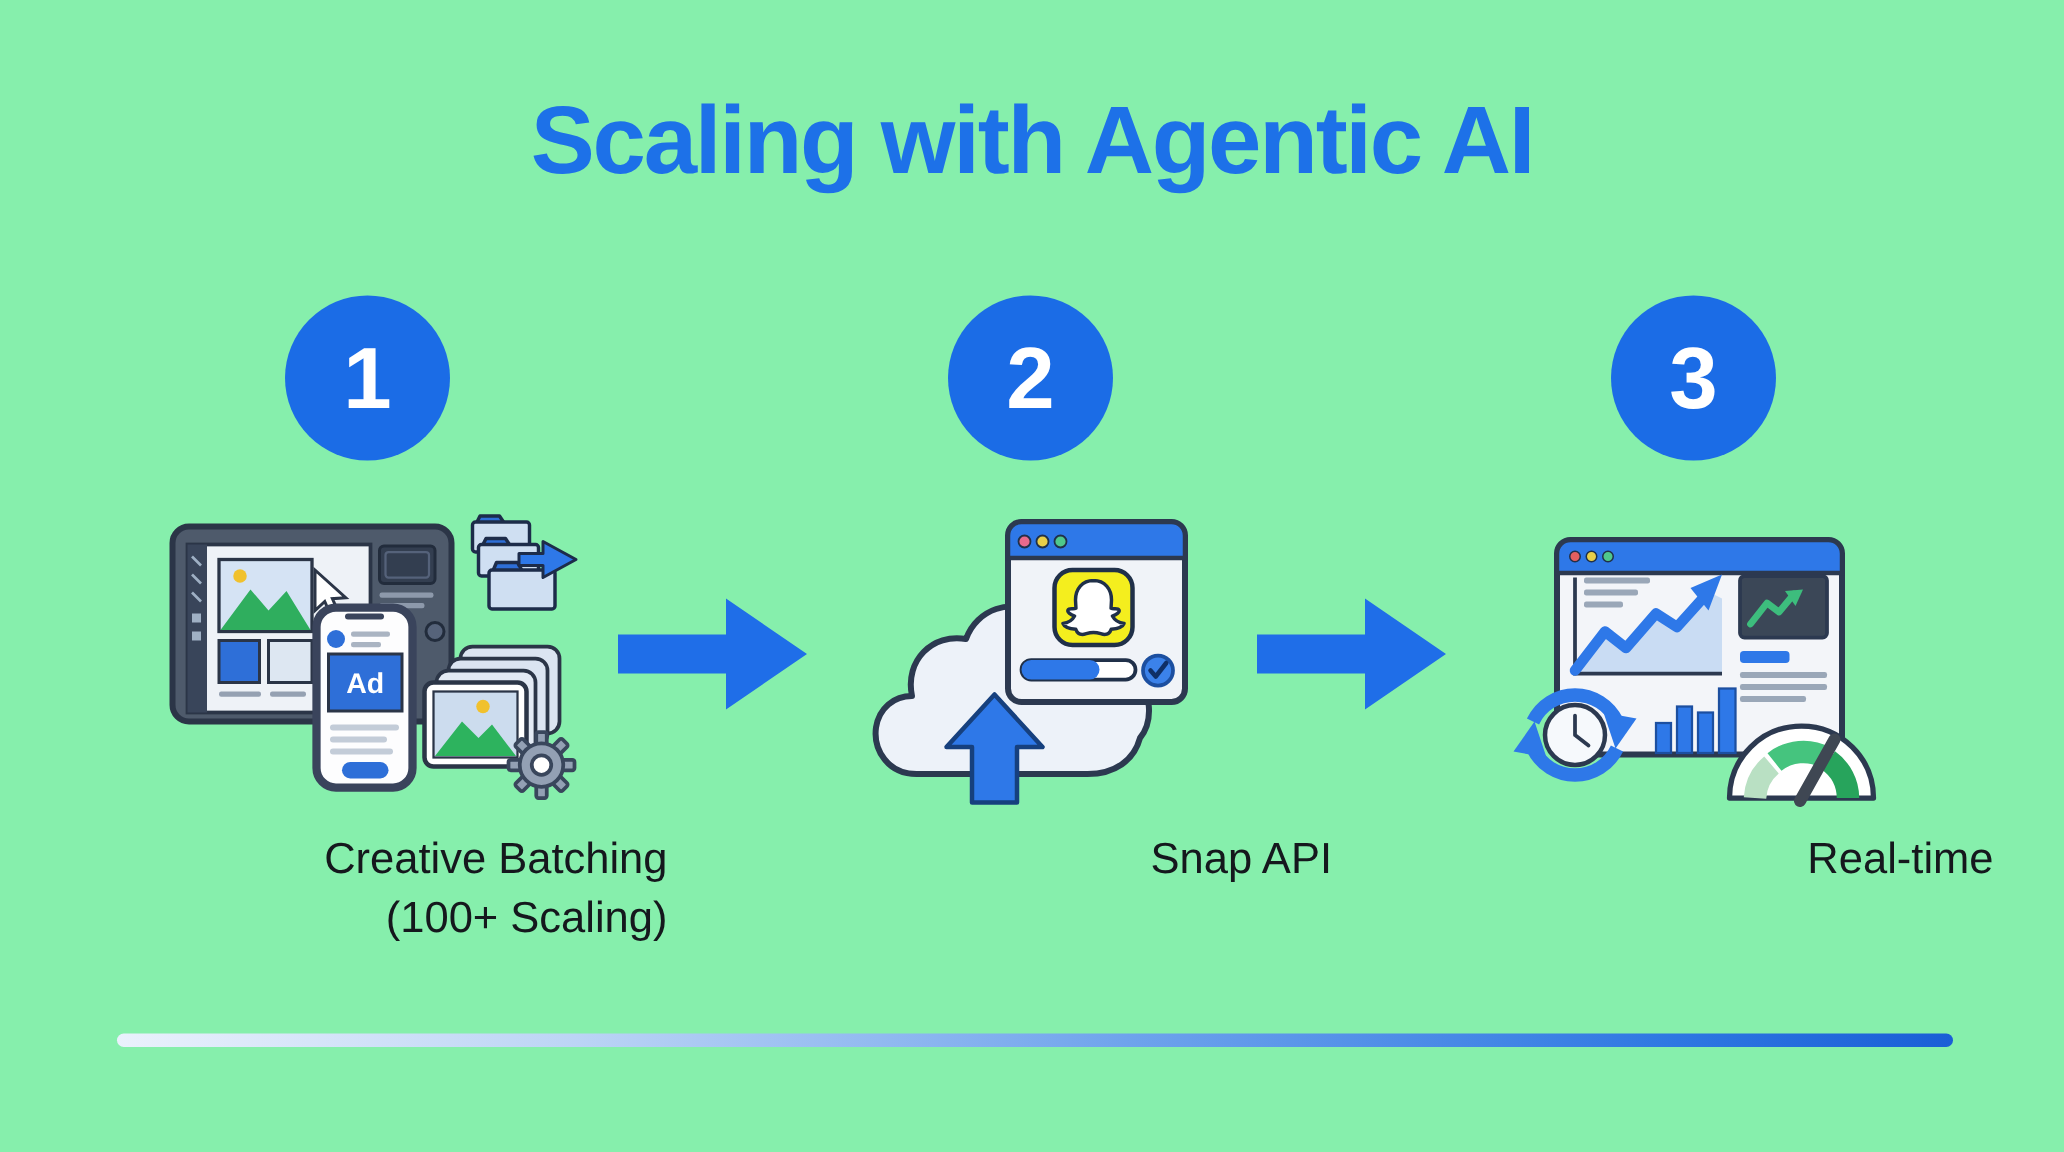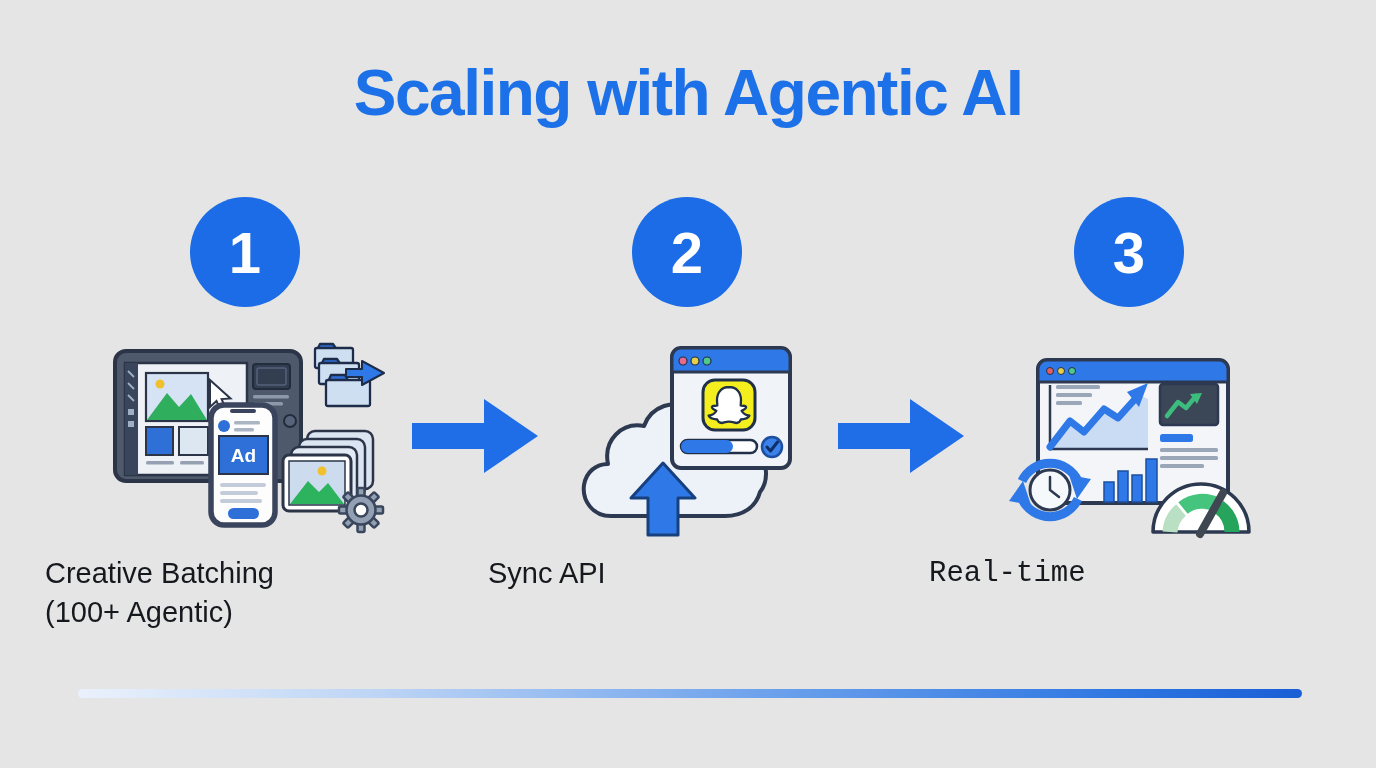--- a/index.html
+++ b/index.html
@@ -1,39 +1,39 @@
 <!DOCTYPE html>
 <html style="--color-title-blue: #1d71e8; --color-accent-blue: #1b6ce6; --color-text-dark: #15181d; --color-snap-yellow: #f4ee1e; --color-success-green: #2fae5e; --color-divider-start: #eaf1fc; --color-divider-end: #1a5ed6;"><head>
 <meta charset="utf-8">
 <style>
   html,body{margin:0;padding:0;background:#fff;}
   .canvas{
-    position:relative; width:1376px; height:768px; background:#e5e5e5;
+    position:relative; width:1376px; height:768px; background:#86efac;
     font-family:"Liberation Sans", sans-serif; overflow:hidden;
   }
   .title{
     position:absolute; left:0; right:0; top:56px; margin:0;
     text-align:center; font-size:64px; font-weight:700; letter-spacing:-1.5px;
     color:var(--color-title-blue,#1d71e8);
   }
   .badge{
     position:absolute; width:110px; height:110px; border-radius:50%;
     background:var(--color-accent-blue,#1b6ce6); color:#ffffff;
     display:flex; align-items:center; justify-content:center;
     font-size:58px; font-weight:700; top:197px;
   }
   .badge-1{left:190px;} .badge-2{left:632px;} .badge-3{left:1074px;}
   .illus{position:absolute; top:333px;}
   .illus-1{left:100px;} .illus-2{left:575px; top:335px;} .illus-3{left:990px; top:335px;}
   .step-label{
-    position:absolute; top:554px; width:400px; text-align:left;
+    position:absolute; top:554px; width:400px; text-align:right;
     font-size:29px; line-height:39px; color:var(--color-text-dark,#15181d);
     font-weight:400;
   }
-  .label-1{left:45px;} .label-2{left:488px;} .label-3{left:929px;font-family:Liberation Mono, monospace;}
+  .label-1{left:45px;} .label-2{left:488px;} .label-3{left:929px;}
   .flow-arrow{position:absolute; top:397px;}
   .flow-arrow-1{left:412px;} .flow-arrow-2{left:838px;}
   .divider{
     position:absolute; left:78px; top:689px; width:1224px; height:9px; border-radius:5px;
     background:linear-gradient(90deg,
       var(--color-divider-start,#eaf1fc) 0%, #bcd4f5 25%, #6fa3ec 55%, #2e77e2 85%,
       var(--color-divider-end,#1a5ed6) 100%);
   }
 </style>
 </head>
@@ -206,24 +206,24 @@
 
   <svg class="flow-arrow flow-arrow-1" width="128" height="78" viewBox="0 0 128 78">
     <polygon points="0,26 72,26 72,2 126,39 72,76 72,52 0,52" fill="#1f6ee8"></polygon>
   </svg>
   <svg class="flow-arrow flow-arrow-2" width="128" height="78" viewBox="0 0 128 78">
     <polygon points="0,26 72,26 72,2 126,39 72,76 72,52 0,52" fill="#1f6ee8"></polygon>
   </svg>
 
   <div class="step-label label-1">
     <div>Creative Batching</div>
-    <div>(100+ Agentic)</div>
+    <div>(100+ Scaling)</div>
   </div>
   <div class="step-label label-2">
-    <div>Sync API</div>
+    <div>Snap API</div>
   </div>
   <div class="step-label label-3">
     <div>Real-time</div>
   </div>
 
   <div class="divider"></div>
 
 </div>
 
 </body></html>

